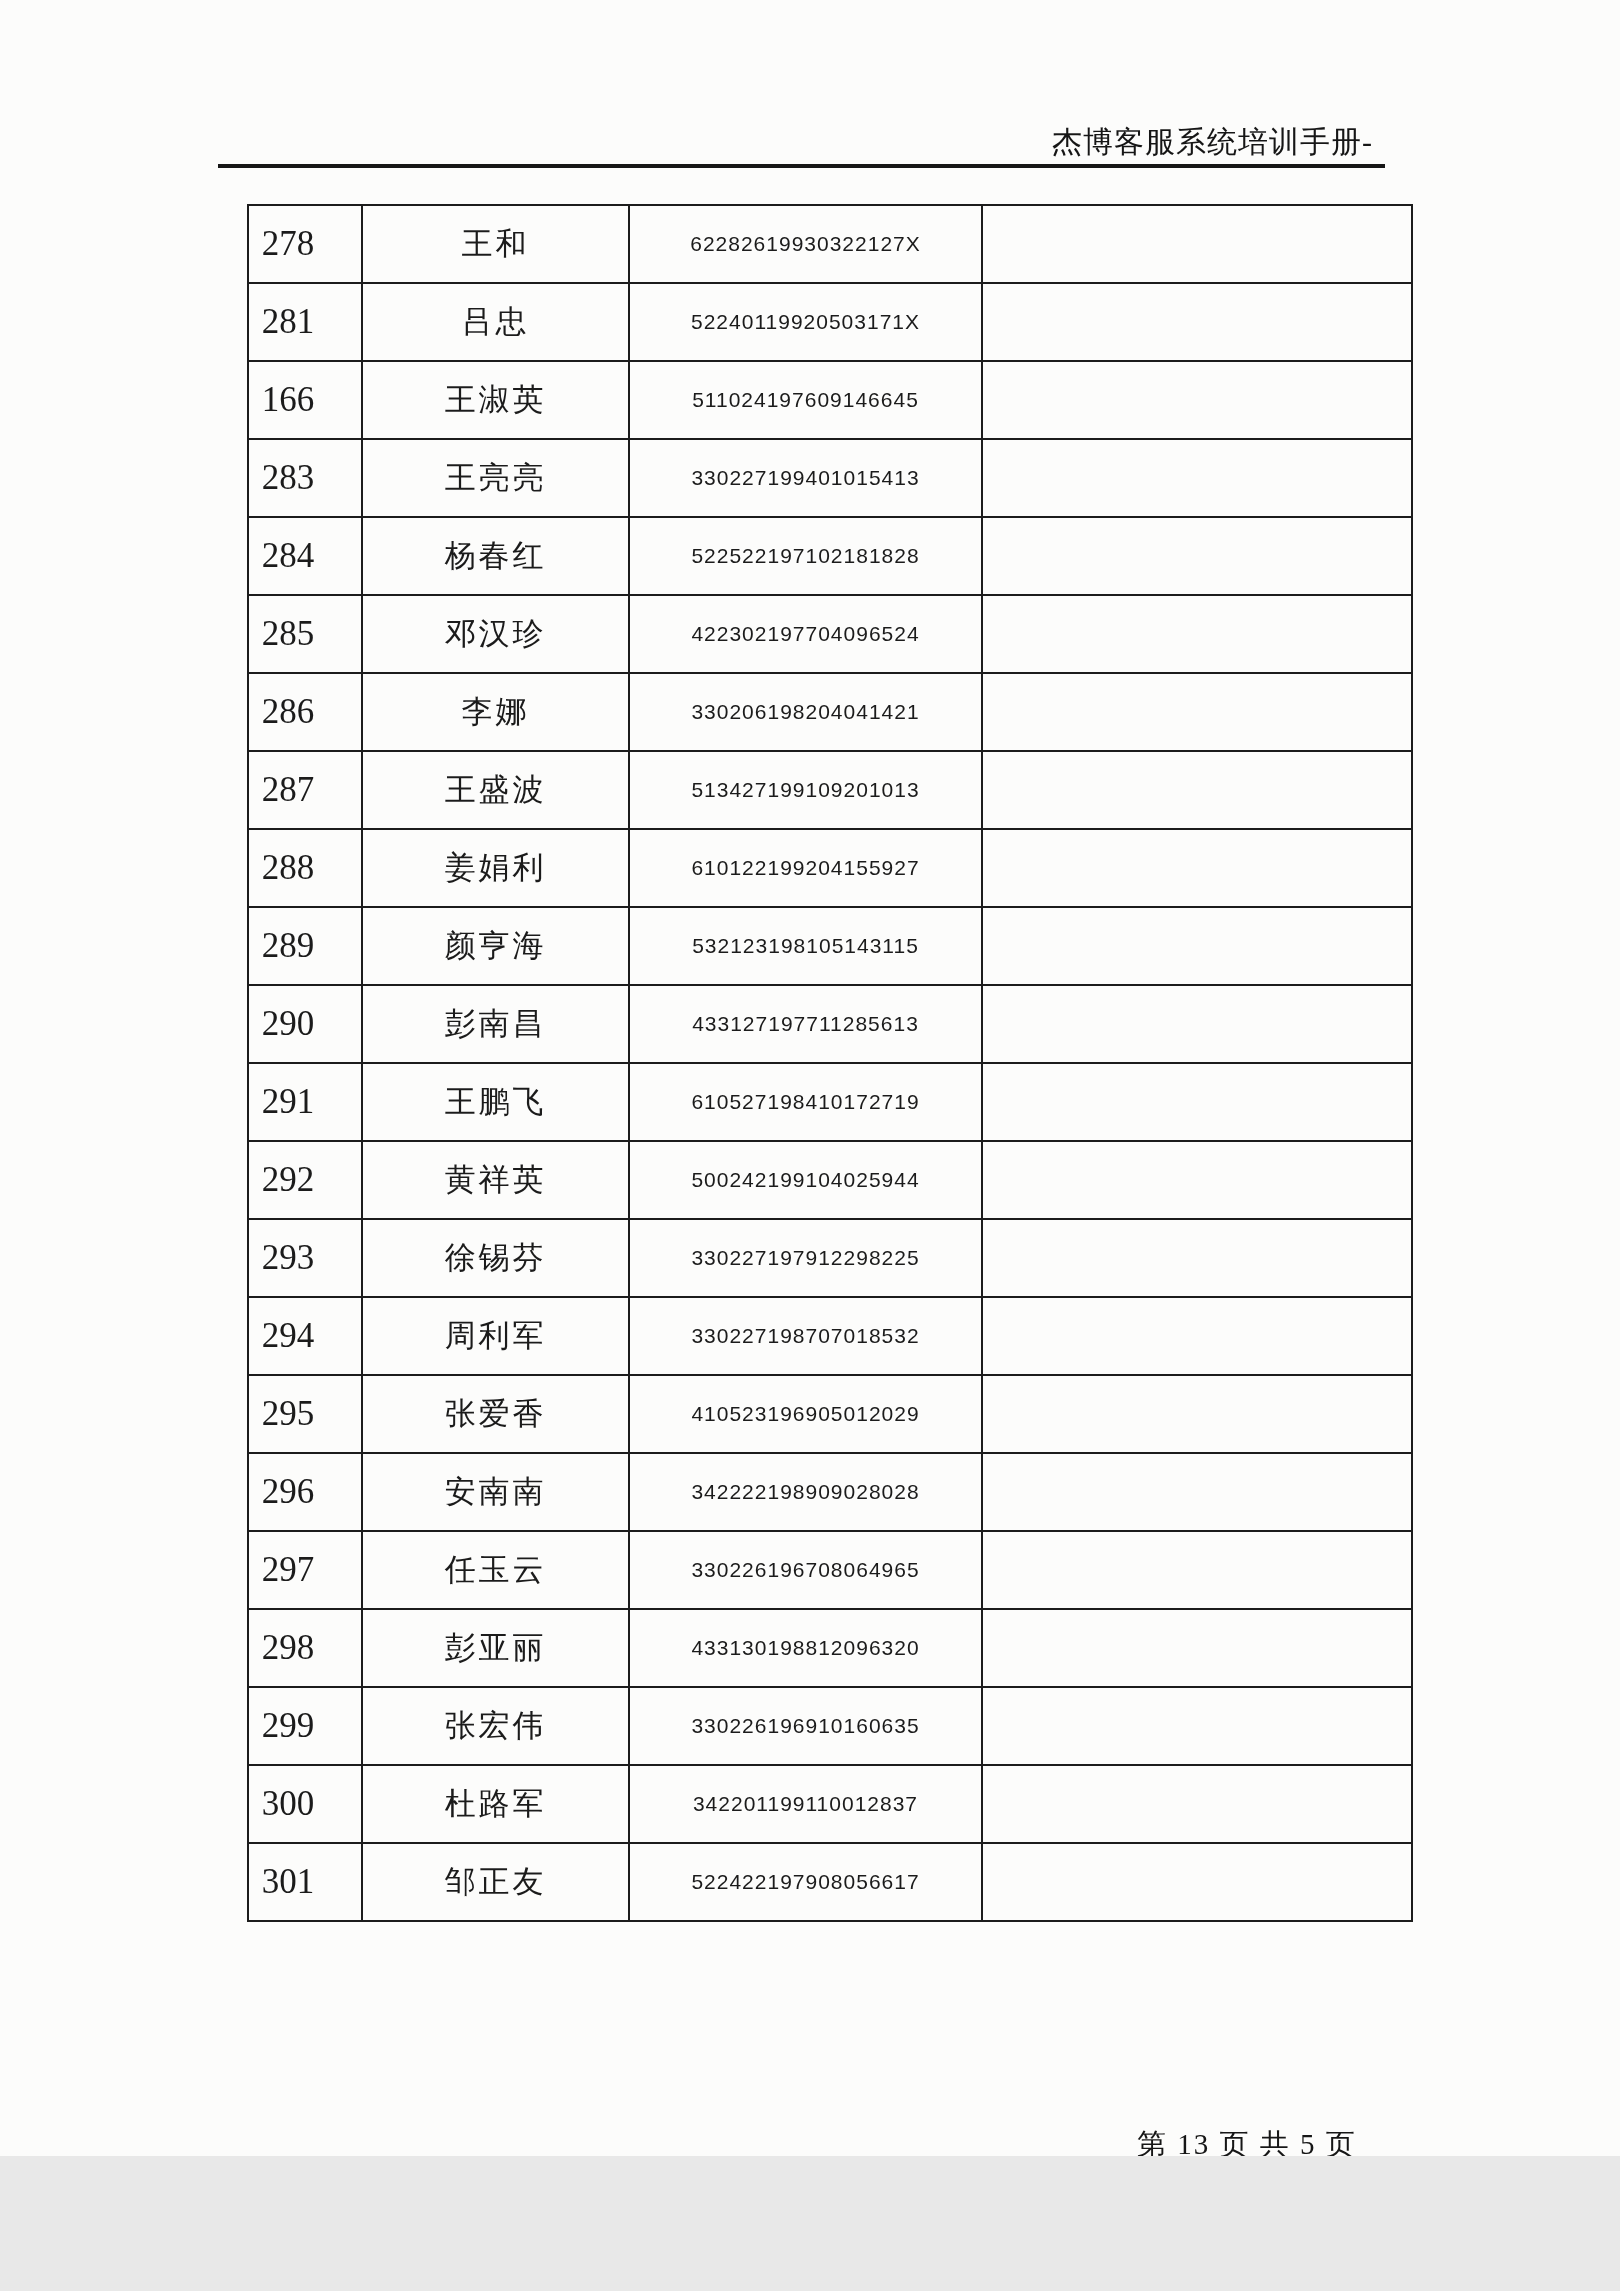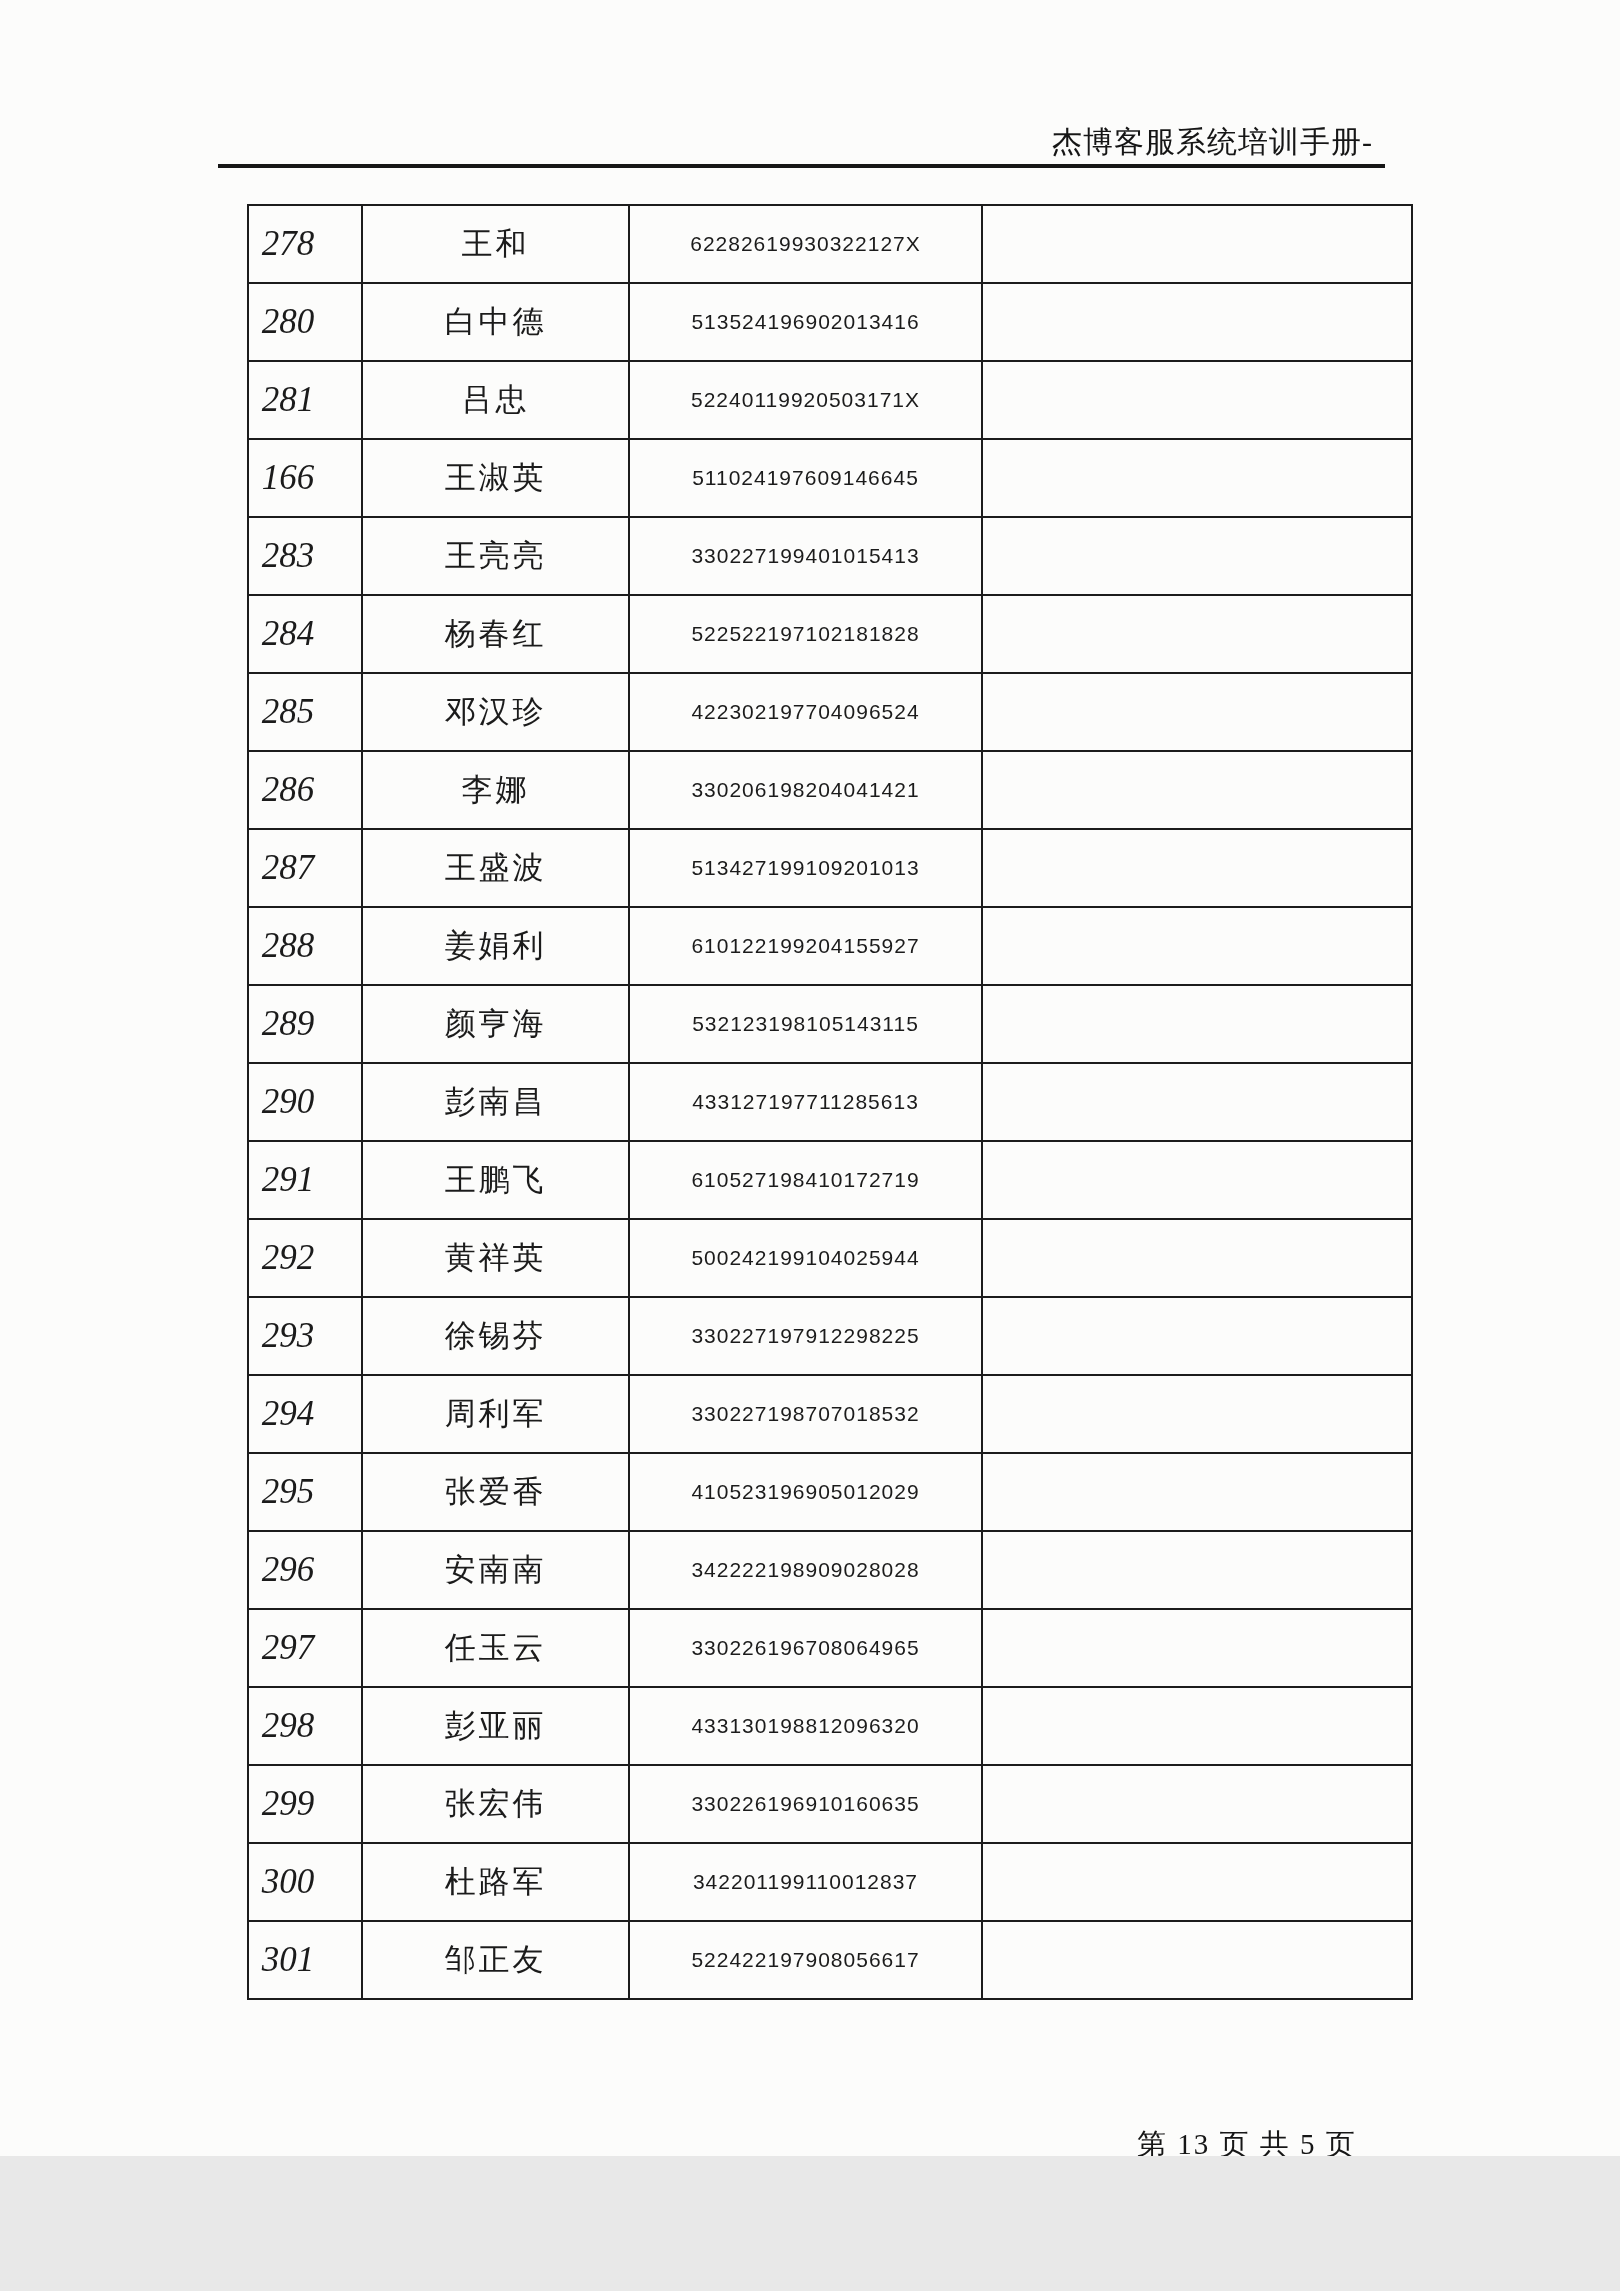--- a/index.html
+++ b/index.html
@@ -44,21 +44,20 @@
     height:74px;
     text-align:center;
     vertical-align:middle;
     overflow:hidden;
     white-space:nowrap;
   }
   td.c-no {
     font-size:35px;
     font-family:"Liberation Serif", serif;
     padding-right:35px;
-    font-style:italic;
   }
   td.c-name {
     font-size:31px;
     letter-spacing:2.9px;
   }
   td.c-id {
     font-size:21px;
     font-family:"Liberation Sans", sans-serif;
     letter-spacing:1px;
   }
@@ -90,26 +89,20 @@
       <col style="width:430px">
     </colgroup>
     <tbody id="roster-body">
         <tr>
           <td class="c-no">278</td>
           <td class="c-name">王和</td>
           <td class="c-id">62282619930322127X</td>
           <td class="c-empty"></td>
         </tr>
         <tr>
-          <td class="c-no">280</td>
-          <td class="c-name">白中德</td>
-          <td class="c-id">513524196902013416</td>
-          <td class="c-empty"></td>
-        </tr>
-        <tr>
           <td class="c-no">281</td>
           <td class="c-name">吕忠</td>
           <td class="c-id">52240119920503171X</td>
           <td class="c-empty"></td>
         </tr>
         <tr>
           <td class="c-no">166</td>
           <td class="c-name">王淑英</td>
           <td class="c-id">511024197609146645</td>
           <td class="c-empty"></td>

